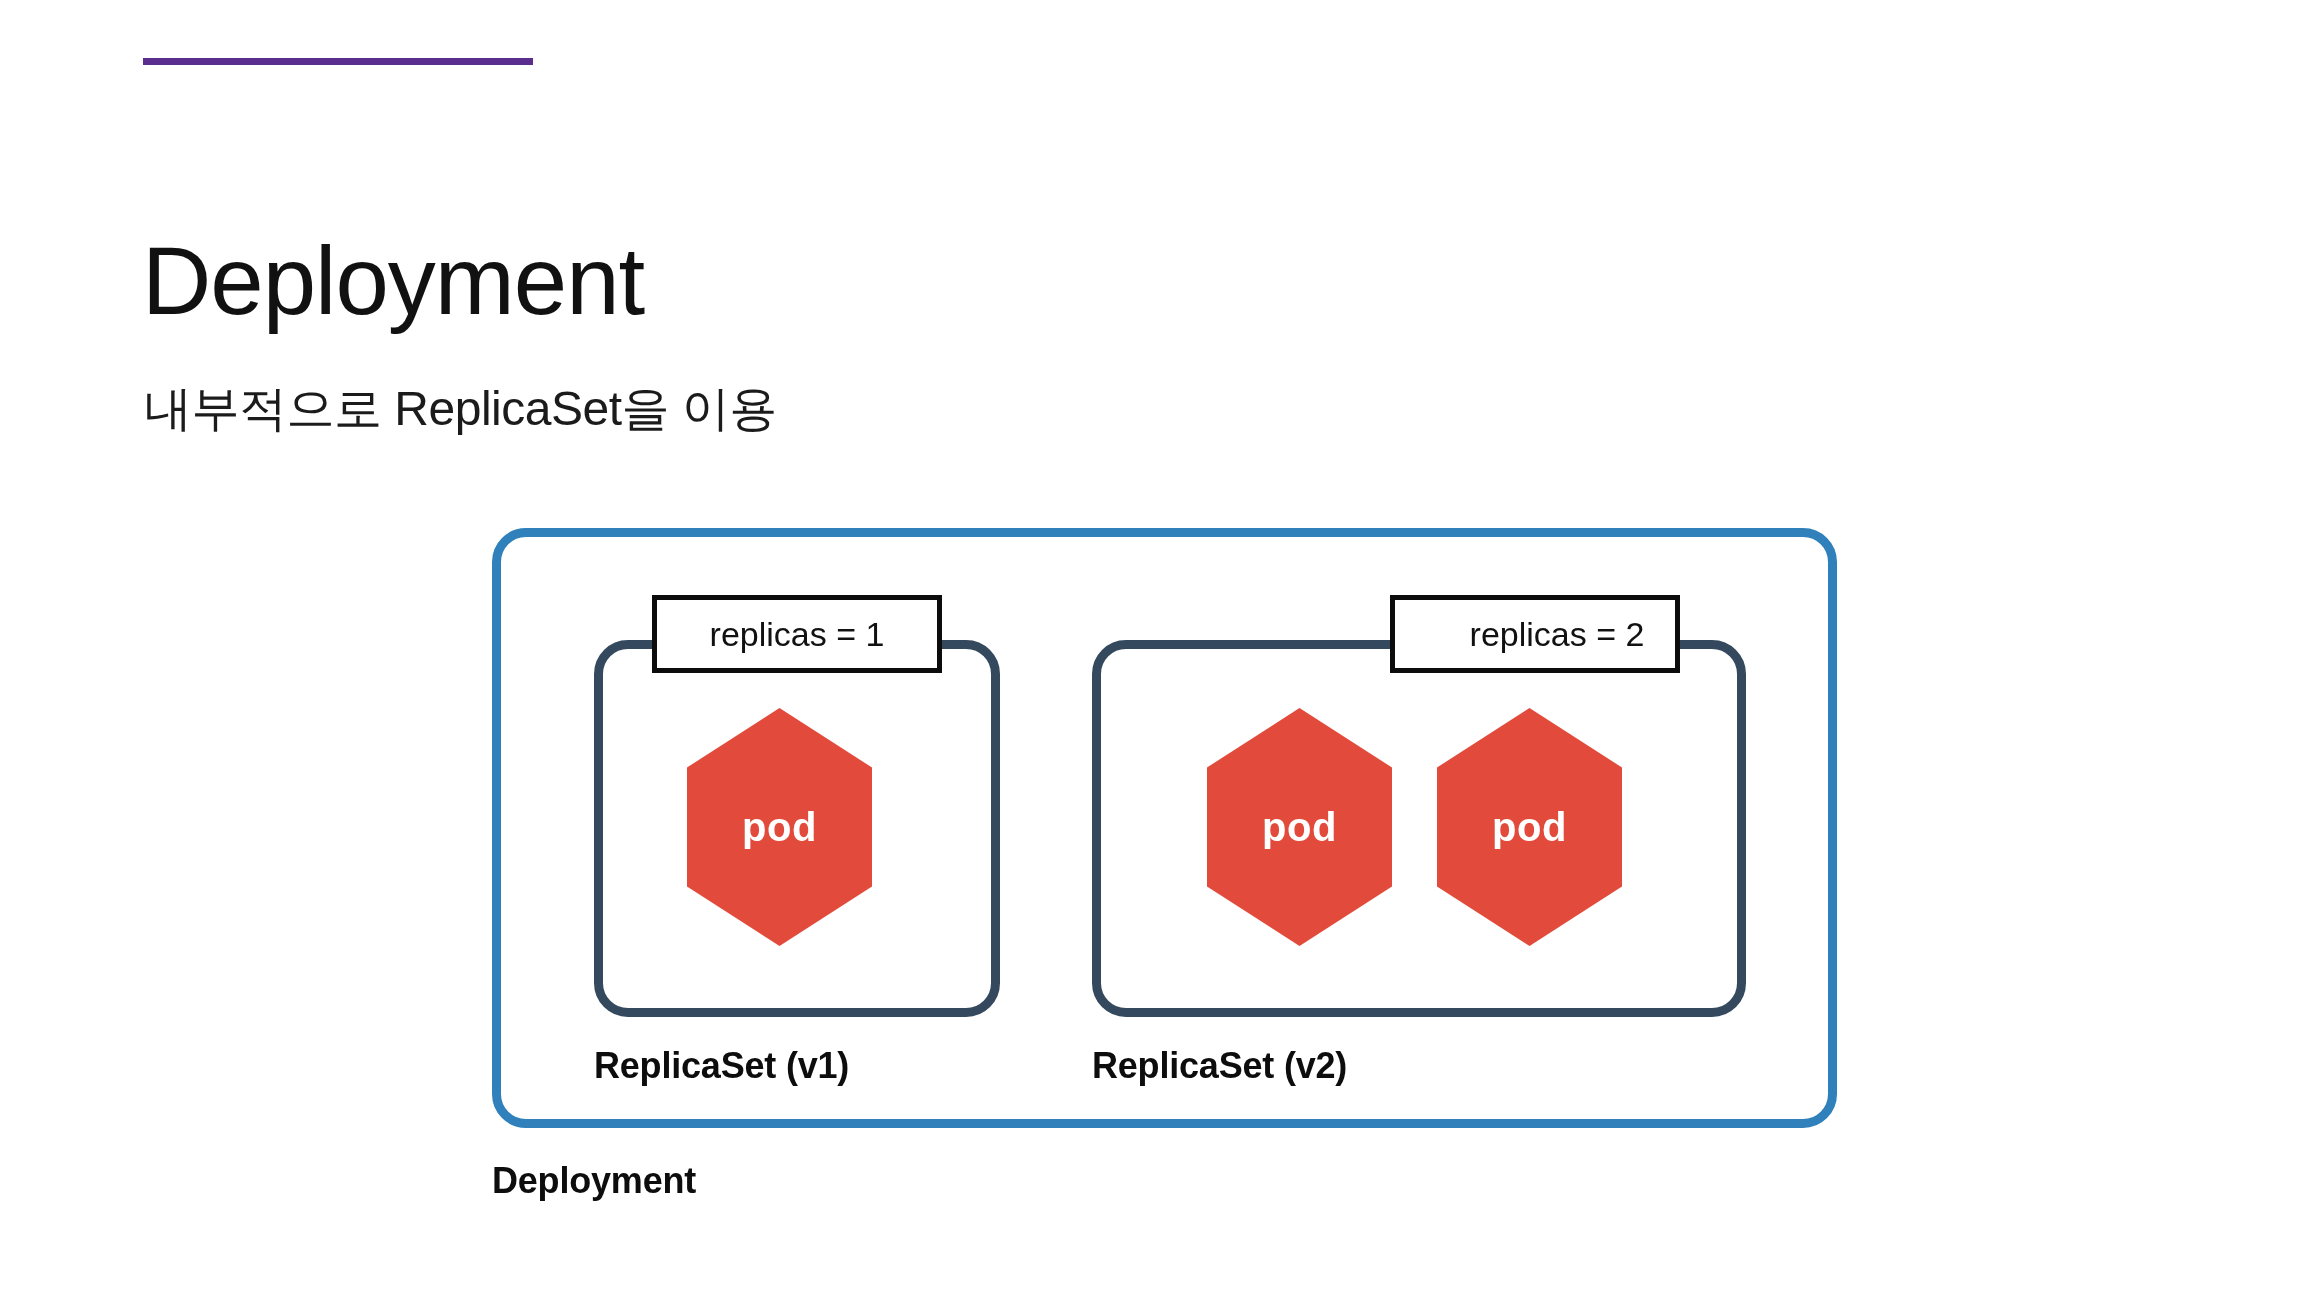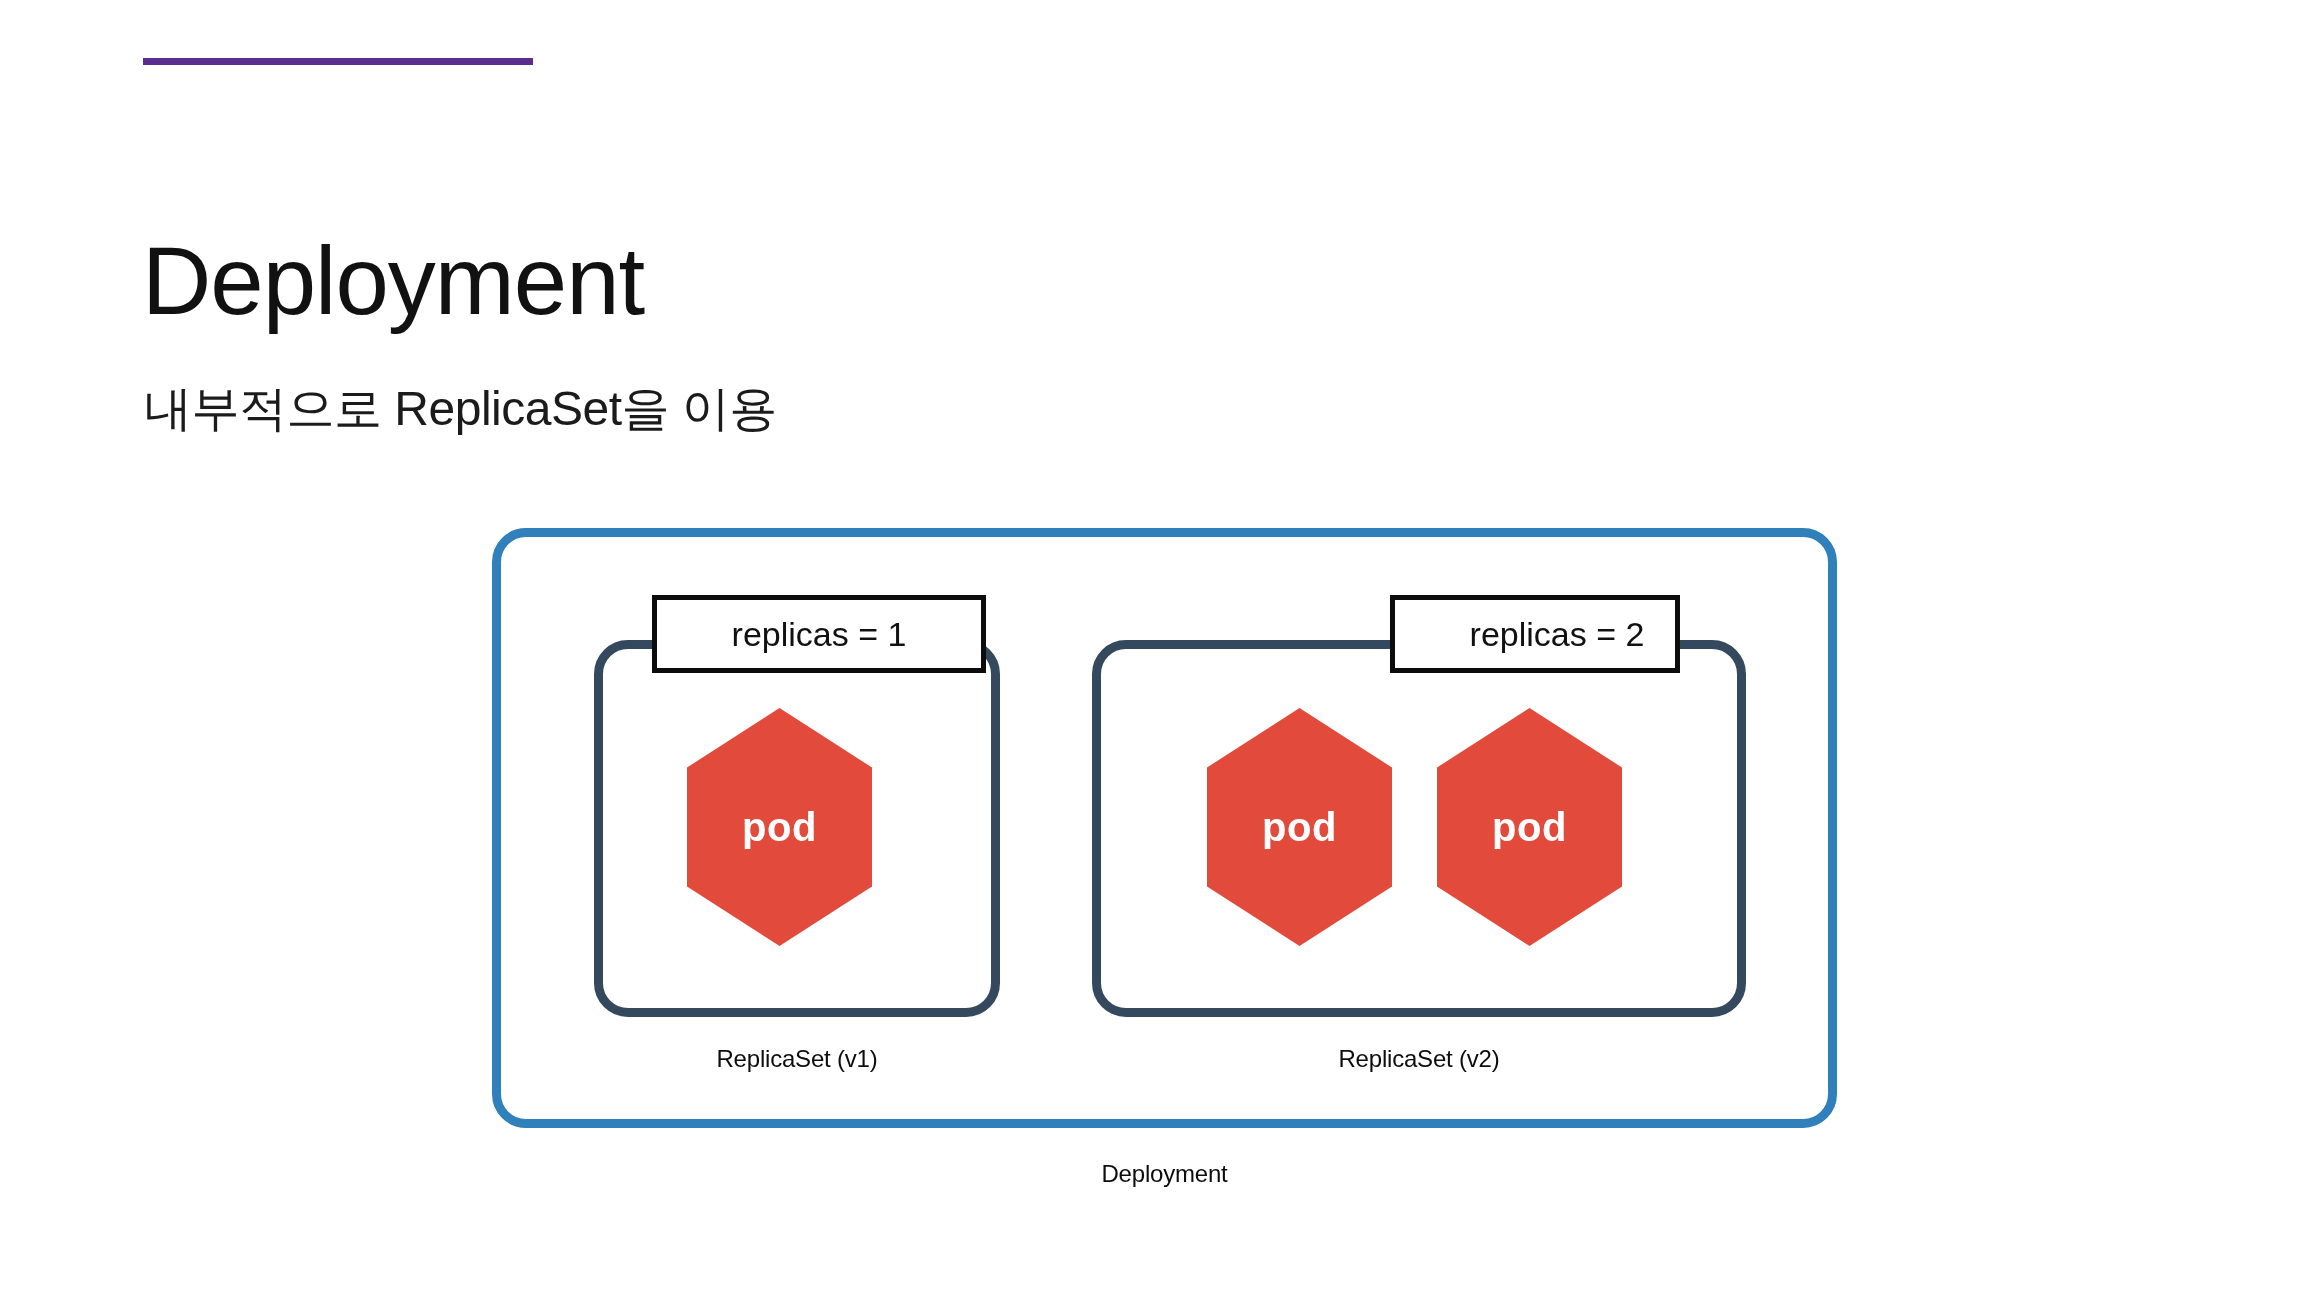--- a/index.html
+++ b/index.html
@@ -105,21 +105,21 @@
     display: flex;
     align-items: center;
     justify-content: center;
     font-size: 34px;
     font-weight: 400;
     color: #111111;
     letter-spacing: 0px;
     white-space: nowrap;
   }
   .attr-version  { left: 554px;  top: 495px; width: 288px; height: 78px; }
-  .attr-replicas1{ left: 652px;  top: 595px; width: 334px; height: 78px; }
+  .attr-replicas1{ left: 652px;  top: 595px; width: 290px; height: 78px; }
   .attr-replicas2{ left: 1390px; top: 595px; width: 290px; height: 78px; padding-left: 44px; }
 
   
   .pod {
     position: absolute;
     width: 185px;
     height: 238px;
     background: #E24B3B;
     clip-path: polygon(50% 0%, 100% 25%, 100% 75%, 50% 100%, 0% 75%, 0% 25%);
     display: flex;
@@ -134,26 +134,25 @@
     line-height: 1;
     user-select: none;
   }
   .pod-a { left: 687px;  top: 708px; }
   .pod-b { left: 1207px; top: 708px; }
   .pod-c { left: 1437px; top: 708px; }
 
   
   .caption {
     position: absolute;
-    font-size: 24px;
-    font-weight: 400;
+    font-size: 36px;
+    font-weight: 700;
     color: #0d0d0d;
     letter-spacing: -0.2px;
     white-space: nowrap;
-    text-align: center;
   }
   .cap-rs1 { left: 594px;  top: 1045px; width: 406px; }
   .cap-rs2 { left: 1092px; top: 1045px; width: 654px; }
   .cap-dep { left: 492px;  top: 1160px; width: 1345px; }
 </style>
 </head>
 <body>
 
 <div id="slide">
 

